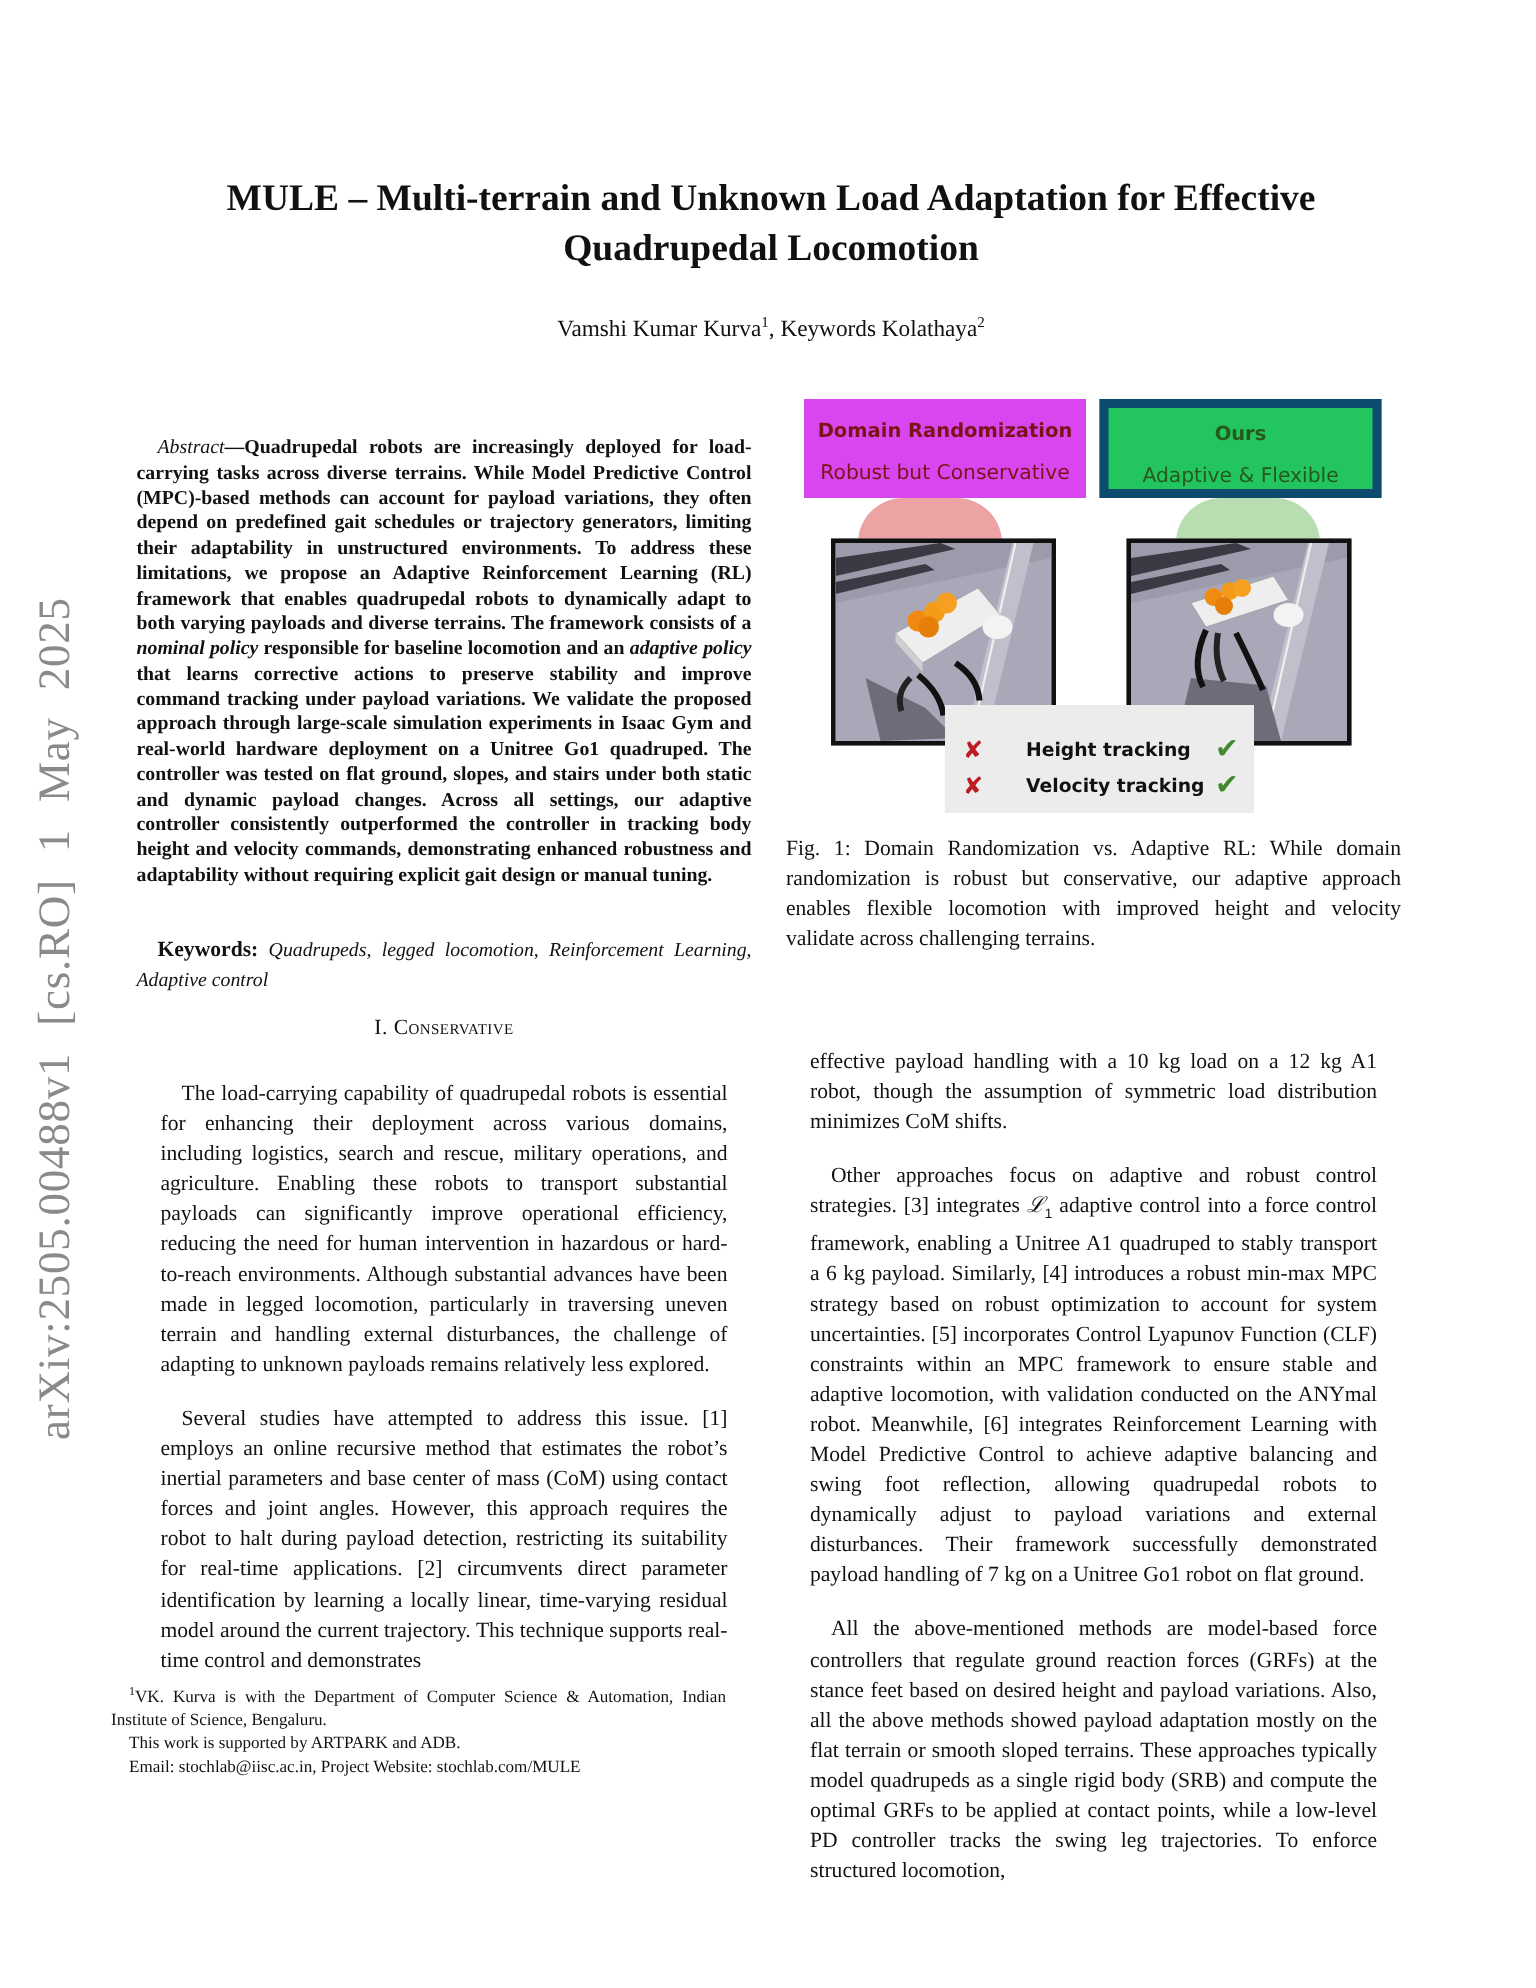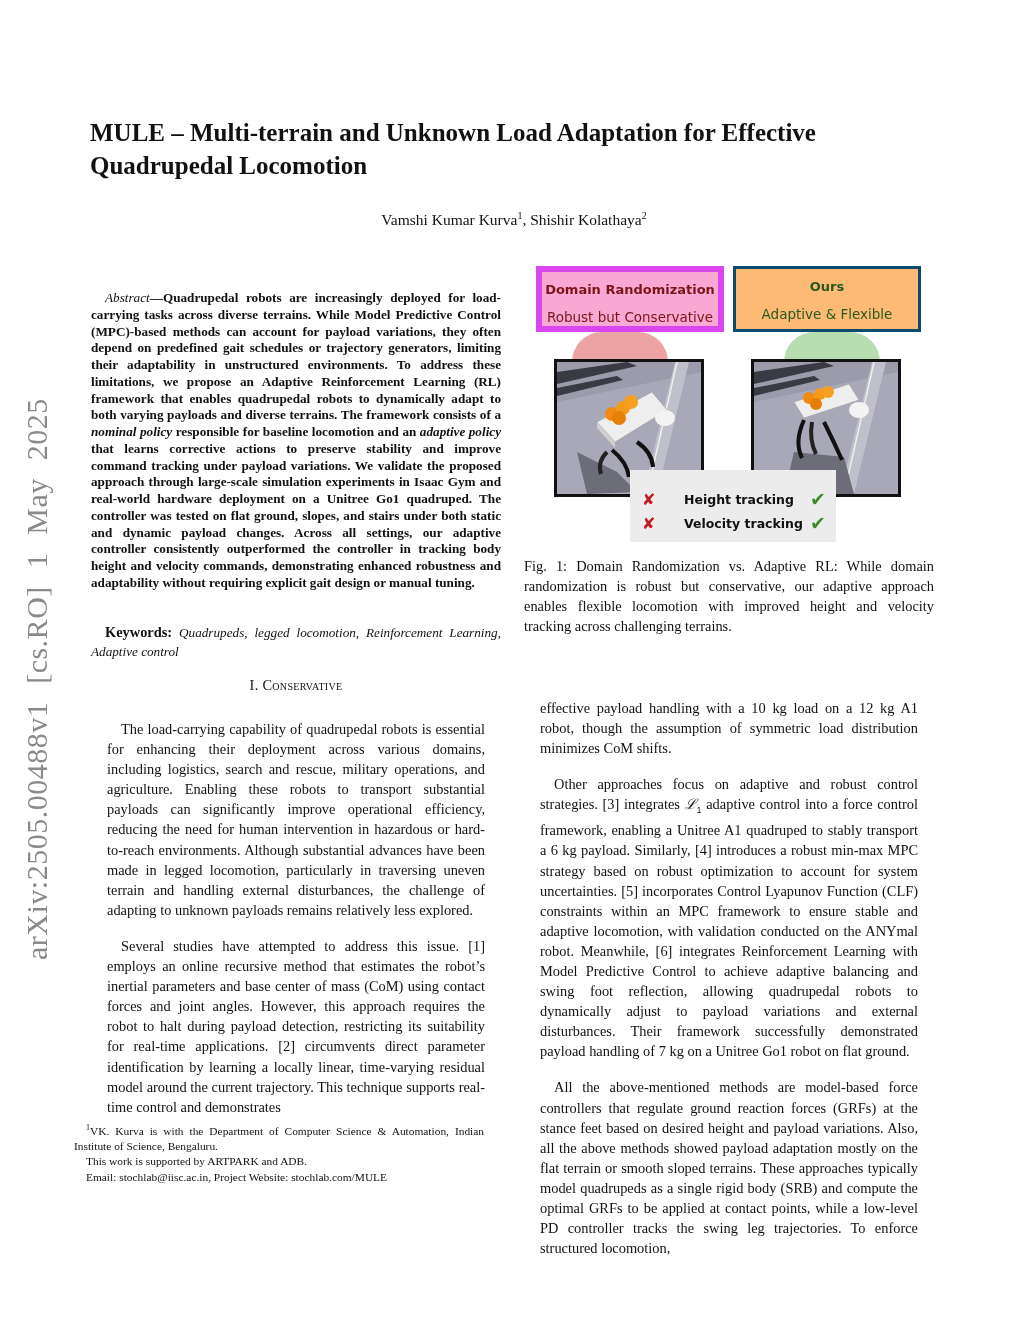--- a/index.html
+++ b/index.html
@@ -3,21 +3,21 @@
 <meta charset="utf-8">
 <style>
   html, body { margin: 0; padding: 0; background: #ffffff; }
   body { width: 1024px; height: 1325px; position: relative; overflow: hidden;
          font-family: "Liberation Serif", "DejaVu Serif", serif; color: #111; }
 
   .arxiv-stamp { position: absolute; left: 20px; top: 960px; transform-origin: left top;
     transform: rotate(-90deg); white-space: nowrap; font-size: 30px; color: #8a8a8a;
     font-family: "Liberation Serif", serif; letter-spacing: 0.5px; word-spacing: 10px; }
 
-  .title { position: absolute; left: 90px; top: 116px; width: 848px; text-align: left;
+  .title { position: absolute; left: 90px; top: 116px; width: 848px; text-align: center;
     font-size: 25px; font-weight: bold; line-height: 33px; }
   .authors { position: absolute; left: 90px; top: 210px; width: 848px; text-align: center;
     font-size: 15.5px; }
   .authors sup { font-size: 10px; }
 
   .col { position: absolute; width: 410px; font-size: 14.4px; line-height: 20.1px;
     text-align: justify; hyphens: manual; }
   .col-left { left: 91px; }
   .col-right { left: 524px; }
 
@@ -41,22 +41,22 @@
     line-height: 15.3px; text-align: justify; }
   .footnotes p { margin: 0; text-indent: 12px; }
   .footnotes sup { font-size: 8px; }
 
   
   .figure { position: absolute; left: 530px; top: 263px; width: 400px; height: 278px; }
   .fig-box { position: absolute; top: 3px; height: 66px; box-sizing: border-box;
     font-family: "DejaVu Sans", sans-serif; text-align: center; }
   .fig-box .box-title { margin-top: 10px; font-size: 13px; font-weight: bold; }
   .fig-box .box-sub { margin-top: 12px; font-size: 13.5px; }
-  .box-dr { left: 6px; width: 188px; background: #f9a8d4; border: 6px solid #d946ef; color: #7a1418; }
-  .box-ours { left: 203px; width: 188px; background: #fdba74; border: 3px solid #0c4a6e; color: #27591f; }
+  .box-dr { left: 6px; width: 188px; background: #d946ef; border: 4px solid #d946ef; color: #7a1418; }
+  .box-ours { left: 203px; width: 188px; background: #22c55e; border: 6px solid #0c4a6e; color: #27591f; }
   .arch { position: absolute; top: 69px; height: 30px; border-radius: 60px 60px 0 0; }
   .arch-red { left: 42px; width: 96px; background: #eba3a3; }
   .arch-green { left: 254px; width: 96px; background: #b7ddb0; }
 
   .sim { position: absolute; top: 96px; width: 150px; height: 138px; border: 3px solid #111;
     box-sizing: border-box; overflow: hidden; background: #a9a9b8; }
   .sim-left { left: 24px; }
   .sim-right { left: 221px; }
   .sim svg { display: block; }
 
@@ -75,21 +75,21 @@
   .cal sub { font-size: 9px; font-style: normal; }
 </style>
 </head>
 <body>
 
 <div class="arxiv-stamp">arXiv:2505.00488v1  [cs.RO]  1 May 2025</div>
 
 <div class="title">MULE – Multi-terrain and Unknown Load Adaptation for Effective Quadrupedal Locomotion</div>
 
 <div class="authors">
-  <span>Vamshi Kumar Kurva</span><sup>1</sup><span>, </span><span>Shishir Kolathaya</span><sup>2</sup>
+  <span>Vamshi Kumar Kurva</span><sup>1</sup><span>, </span><span>Keywords Kolathaya</span><sup>2</sup>
 </div>
 
 <div class="col col-left abstract">
   <p><span class="lead">Abstract</span><span>—</span><span>Quadrupedal robots are increasingly deployed for load-carrying tasks across diverse terrains. While Model Pre­dictive Control (MPC)-based methods can account for payload variations, they often depend on predefined gait schedules or trajectory generators, limiting their adaptability in unstruc­tured environments. To address these limitations, we propose an Adaptive Reinforcement Learning (RL) framework that enables quadrupedal robots to dynamically adapt to both varying payloads and diverse terrains. The framework consists of a </span><i>nominal policy</i><span> responsible for baseline locomotion and an </span><i>adaptive policy</i><span> that learns corrective actions to preserve stability and improve command tracking under payload variations. We validate the proposed approach through large-scale simulation experiments in Isaac Gym and real-world hardware deployment on a Unitree Go1 quadruped. The controller was tested on flat ground, slopes, and stairs under both static and dynamic payload changes. Across all settings, our adaptive controller consistently outperformed the controller in tracking body height and velocity commands, demonstrating enhanced robustness and adaptability without requiring explicit gait design or manual tuning.</span></p>
 </div>
 
 <div class="col col-left keywords">
   <span class="kw-label">Keywords:</span>
   <span class="kw-text">Quadrupeds, legged locomotion, Reinforce­ment Learning, Adaptive control</span>
 </div>
@@ -169,19 +169,19 @@
       <span class="check">✔</span>
     </div>
     <div class="track-row row-velocity">
       <span class="cross">✘</span>
       <span class="label">Velocity tracking</span>
       <span class="check">✔</span>
     </div>
   </div>
 </div>
 
-<div class="col col-right caption">Fig. 1: Domain Randomization vs. Adaptive RL: While do­main randomization is robust but conservative, our adaptive approach enables flexible locomotion with improved height and velocity tracking across challenging terrains.</div>
+<div class="col col-right caption">Fig. 1: Domain Randomization vs. Adaptive RL: While do­main randomization is robust but conservative, our adaptive approach enables flexible locomotion with improved height and velocity validate across challenging terrains.</div>
 
 <div class="col col-right right-body">
   <p class="body-p" style="text-indent:0">effective payload handling with a 10 kg load on a 12 kg A1 robot, though the assumption of symmetric load distribution minimizes CoM shifts.</p>
   <p class="body-p"><span>Other approaches focus on adaptive and robust control strategies. [3] integrates </span><span class="cal"><span>ℒ</span><sub>1</sub></span><span> adaptive control into a force control framework, enabling a Unitree A1 quadruped to stably transport a 6 kg payload. Similarly, [4] introduces a robust min-max MPC strategy based on robust optimiza­tion to account for system uncertainties. [5] incorporates Control Lyapunov Function (CLF) constraints within an MPC framework to ensure stable and adaptive locomotion, with validation conducted on the ANYmal robot. Mean­while, [6] integrates Reinforcement Learning with Model Predictive Control to achieve adaptive balancing and swing foot reflection, allowing quadrupedal robots to dynamically adjust to payload variations and external disturbances. Their framework successfully demonstrated payload handling of 7 kg on a Unitree Go1 robot on flat ground.</span></p>
   <p class="body-p">All the above-mentioned methods are model-based force controllers that regulate ground reaction forces (GRFs) at the stance feet based on desired height and payload variations. Also, all the above methods showed payload adaptation mostly on the flat terrain or smooth sloped terrains. These approaches typically model quadrupeds as a single rigid body (SRB) and compute the optimal GRFs to be applied at contact points, while a low-level PD controller tracks the swing leg trajectories. To enforce structured locomotion,</p>
 </div>
 
 </body></html>

